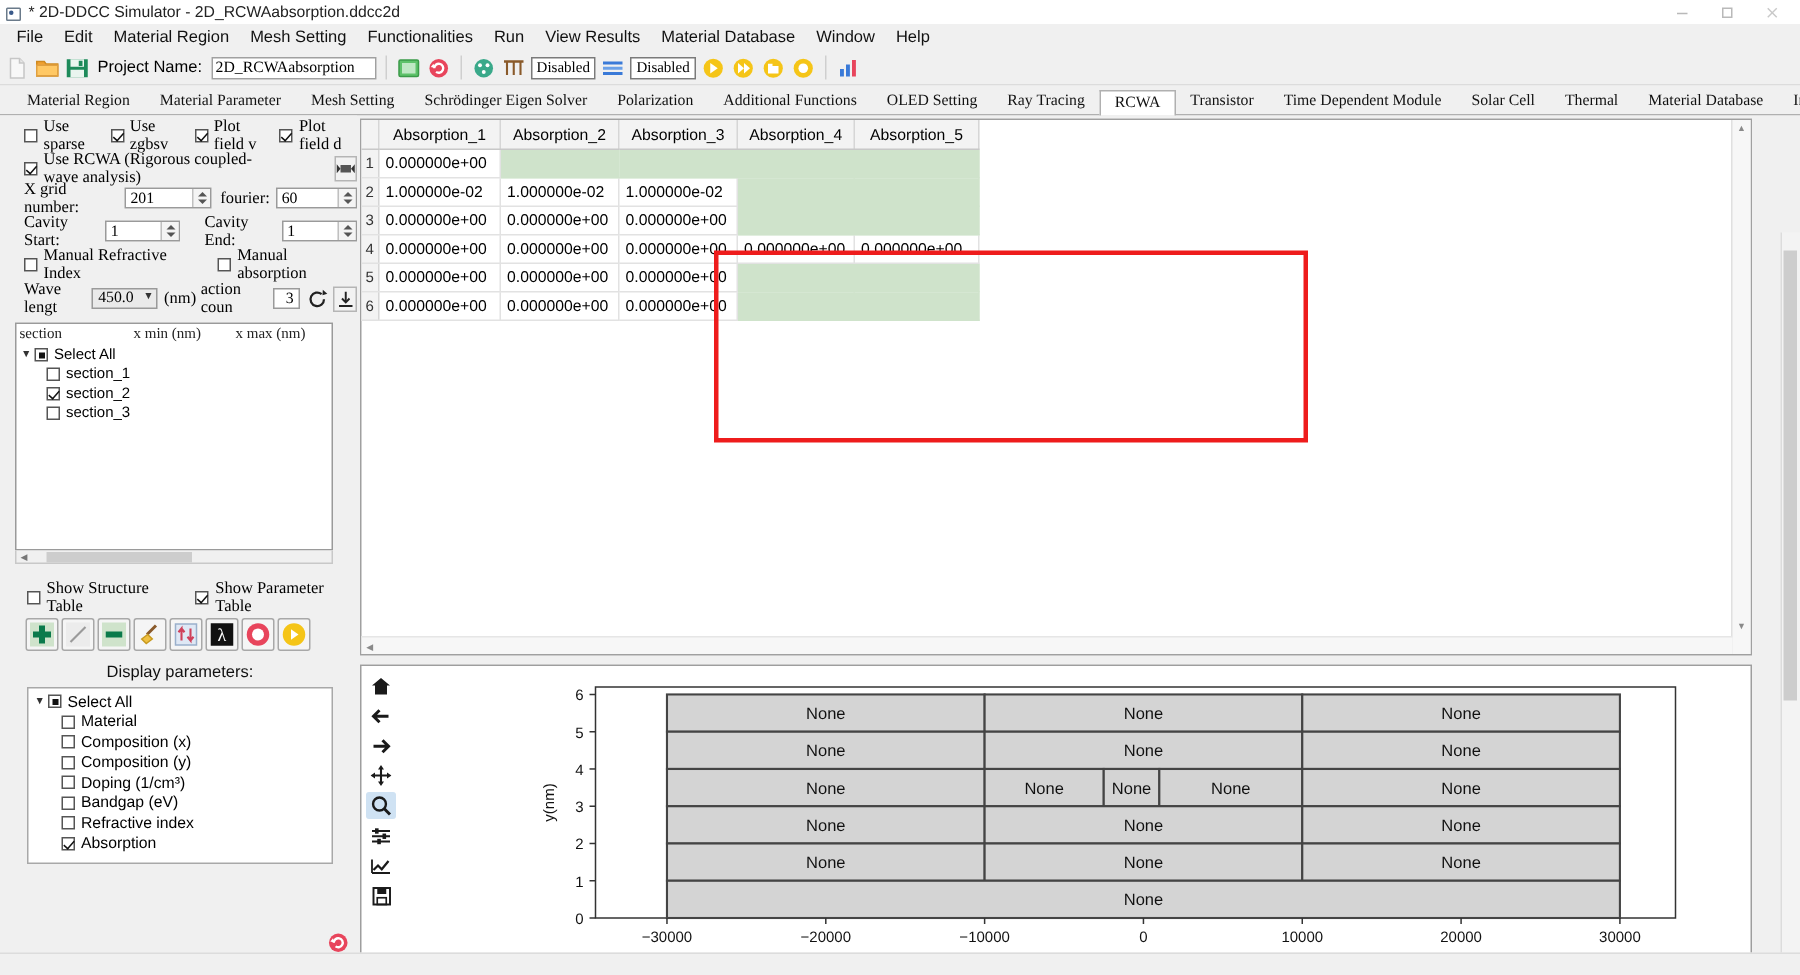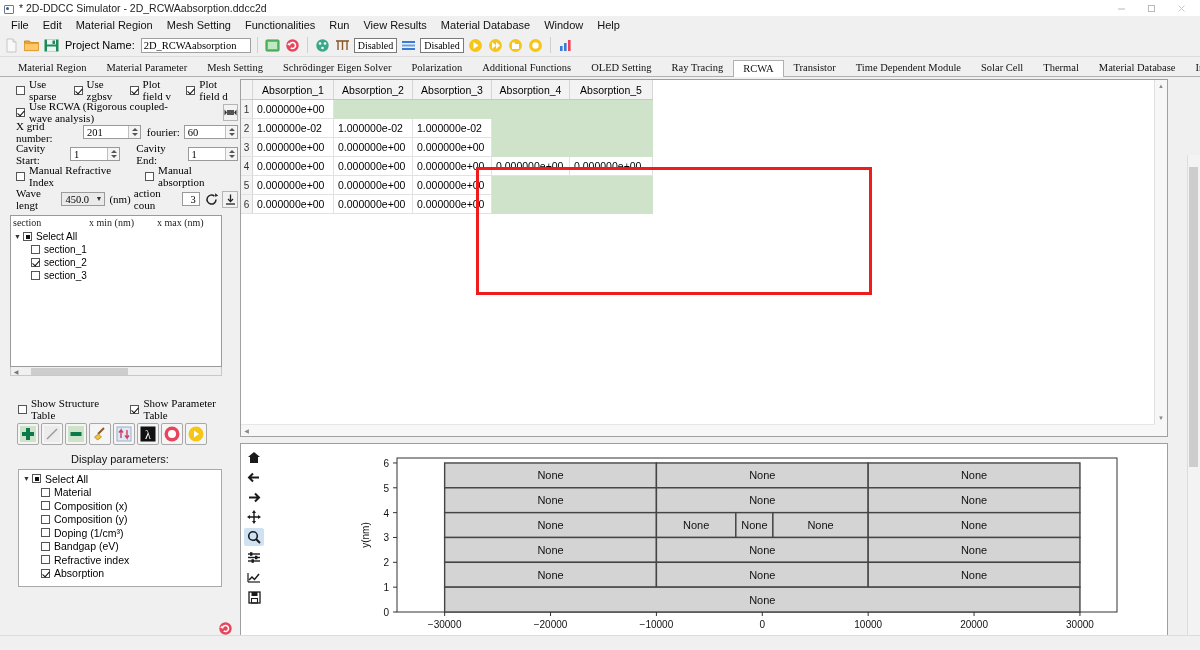--- a/index.html
+++ b/index.html
@@ -51,21 +51,21 @@
   .cb.on:after{content:"";position:absolute;left:2px;top:0px;width:3px;height:6px;border:solid #111;
       border-width:0 1.4px 1.4px 0;transform:rotate(42deg);}
   .cb.part:after{content:"";position:absolute;left:1.5px;top:1.5px;width:4px;height:4px;background:#111;}
   .spin{height:14px;border:1px solid #9a9a9a;background:#fff;display:inline-flex;align-items:center;
      font-size:10.5px;padding:0 0 0 3px;box-sizing:border-box;}
   .spin span{flex:1;}
   .spin i{width:11px;height:100%;border-left:1px solid #c0c0c0;background:#f4f4f4;display:block;position:relative;}
   .spin i:before,.spin i:after{content:"";position:absolute;left:3px;border-left:3px solid transparent;border-right:3px solid transparent;}
   .spin i:before{top:2px;border-bottom:3px solid #555;}
   .spin i:after{bottom:2px;border-top:3px solid #555;}
-  .combo{height:14px;border:1px solid #9a9a9a;background:#eaeaea;display:inline-flex;align-items:center;
+  .combo{height:14px;border:1px solid #9a9a9a;background:#eaeaea;display:inline-flex;
      font-size:10.5px;padding:0 2px 0 3px;box-sizing:border-box;}
   .combo .cv{flex:1;}
   .combo .ca{margin-left:4px;font-size:7px;color:#333;}
   .txtin{height:14px;border:1px solid #9a9a9a;background:#fff;font-size:10.5px;text-align:right;
      padding:0 3px;box-sizing:border-box;line-height:13px;}
   .sqbtn{width:18px;height:17px;border:1px solid #b5b5b5;background:#f2f2f2;display:inline-flex;
      align-items:center;justify-content:center;box-sizing:border-box;}
 
   .listbox{margin:4px 0 0 8px;width:212px;background:#fff;border:1px solid #9a9a9a;box-sizing:border-box;}
   .lhdr{display:flex;font-size:10px;font-family:"Liberation Serif",serif;padding:1px 2px;color:#222;}
@@ -381,21 +381,21 @@
             <span class="cb"></span>
             <span>section_3</span>
           </div>
         </div>
       </div>
       <div class="hscroll" style="margin-left:8px;width:212px;box-sizing:border-box;">
         <span class="arr">◀</span>
         <span class="thumb"></span>
       </div>
 
-      <div class="row" style="margin-top:24px;margin-left:16px;">
+      <div class="row" style="margin-top:13px;margin-left:16px;">
         <span class="cb"></span>
         <span>Show Structure Table</span>
         <span class="cb on" style="margin-left:9px;"></span>
         <span>Show Parameter Table</span>
       </div>
 
       <div class="iconrow">
         <span class="ibtn">
           <svg width="18" height="18" viewBox="0 0 18 18">
               <rect x="1" y="1" width="16" height="16" fill="#cfe3cb"></rect>

